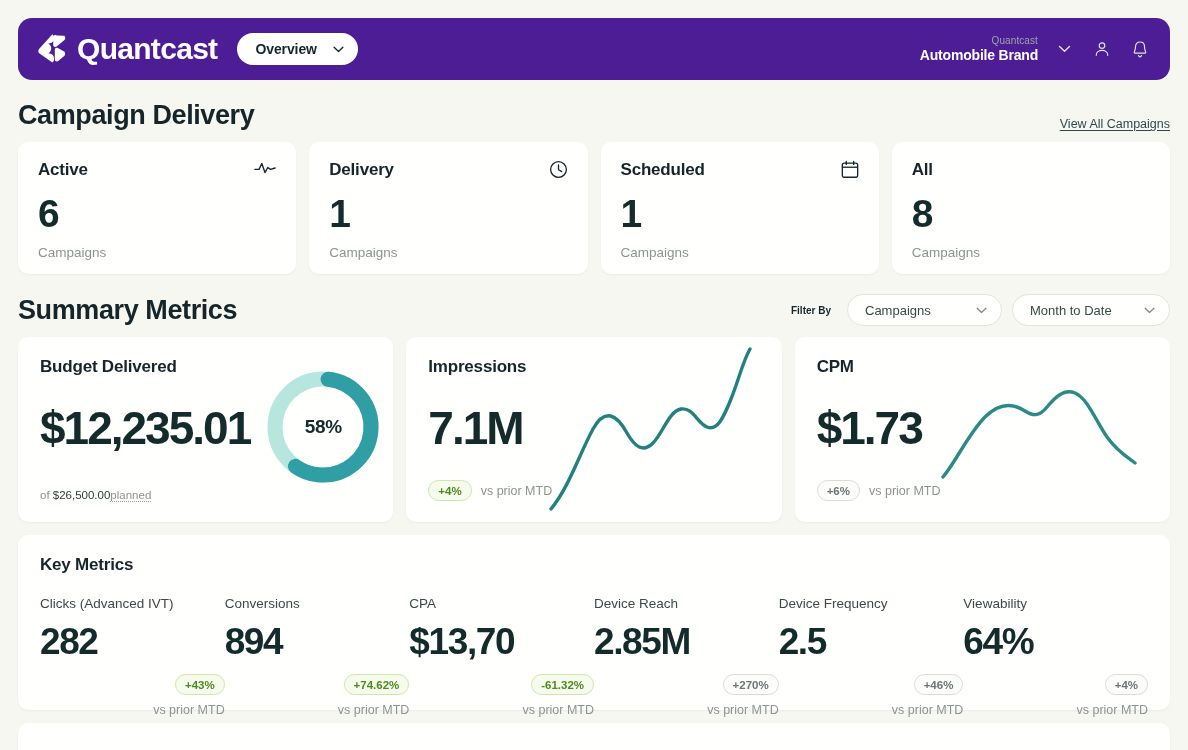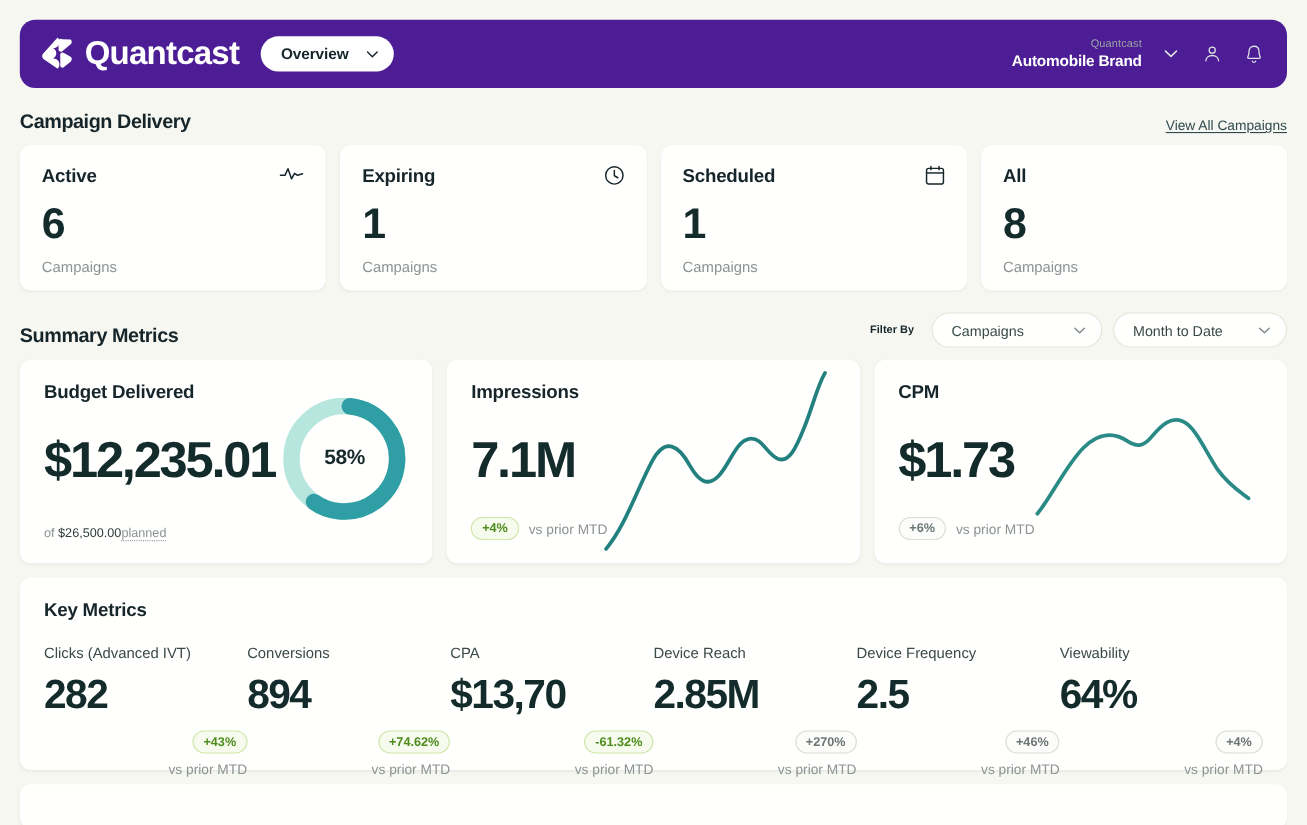--- a/index.html
+++ b/index.html
@@ -44,21 +44,21 @@
   .brand-block { text-align: right; line-height: 1.15; }
   .brand-sup { font-size: 10px; color: #9aa6a6; letter-spacing: 0.1px;}
   .brand-name { font-size: 14px; color: #ffffff; font-weight: bold; letter-spacing: -0.2px;}
   .icon-btn { width: 24px; height: 24px; display: flex; align-items: center; justify-content: center; cursor: pointer; }
 
   
   .sec-head {
     display: flex; align-items: flex-end; justify-content: space-between;
   }
   .sec-title {
-    font-size: 18px; font-weight: bold; color: #16252a; letter-spacing: -0.4px;
+    font-size: 27px; font-weight: bold; color: #16252a; letter-spacing: -0.4px;
   }
   .view-all {
     font-size: 12.5px; color: #2f4a4f; text-decoration: underline;
     text-underline-offset: 2px; cursor: pointer;
   }
 
   
   .stat-row { display: flex; gap: 13px; margin-top: 11px; }
   .stat-card {
     flex: 1; height: 132px; background: #fffffe;
@@ -101,21 +101,21 @@
     border-radius: 11px; height: 21px; padding: 0 9px;
     display: flex; align-items: center; font-size: 11.5px; font-weight: bold;
   }
   .badge.green { border: 1px solid #cfe6a8; background: #f6fbee; color: #4e8b1d; }
   .badge.neutral { border: 1px solid #dcdcd4; background: #fcfcfa; color: #6c7674; }
   .vs-lbl { font-size: 12.5px; color: #8c9492; }
   .planned-line { position: absolute; left: 22px; bottom: 21px; font-size: 11.5px; color: #8c9492; }
   .planned-line b { color: #2c3c3a; font-weight: normal; }
   .planned-line .dotted { border-bottom: 1px dotted #9aa2a0; color:#8c9492; }
 
-  .donut-wrap { position: absolute; right: 20px; top: 30px; width: 120px; height: 120px; }
+  .donut-wrap { position: absolute; right: 10px; top: 30px; width: 120px; height: 120px; }
   .donut-pct {
     position: absolute; inset: 0; display: flex; align-items: center; justify-content: center;
     font-size: 19px; font-weight: bold; color: #18292b; letter-spacing: -0.3px;
   }
   .spark { position: absolute; right: 0px; top: 0; width: 235px; height: 185px; }
 
   
   .key-card {
     margin-top: 13px; background: #fffffe; border-radius: 10px;
     padding: 20px 22px 24px 22px; height: 175px;
@@ -195,21 +195,21 @@
         <svg width="22" height="16" viewBox="0 0 24 16">
           <path d="M1 9.5 L5.5 9.5 L8.5 3 L12 13 L15 7.5 L18 9.5 L23 8" stroke="#16252a" stroke-width="1.5" fill="none" stroke-linecap="round" stroke-linejoin="round"></path>
         </svg>
       </div>
       <div class="stat-num">6</div>
       <div class="stat-sub">Campaigns</div>
     </div>
 
     <div class="stat-card">
       <div class="stat-top">
-        <div class="stat-label">Expiring</div>
+        <div class="stat-label">Delivery</div>
         <svg width="19" height="19" viewBox="0 0 20 20">
           <circle cx="10" cy="10" r="8.3" stroke="#16252a" stroke-width="1.4" fill="none"></circle>
           <path d="M10 5.2 L10 10.3 L13.4 12.2" stroke="#16252a" stroke-width="1.4" fill="none" stroke-linecap="round" stroke-linejoin="round"></path>
         </svg>
       </div>
       <div class="stat-num">1</div>
       <div class="stat-sub">Campaigns</div>
     </div>
 
     <div class="stat-card">

